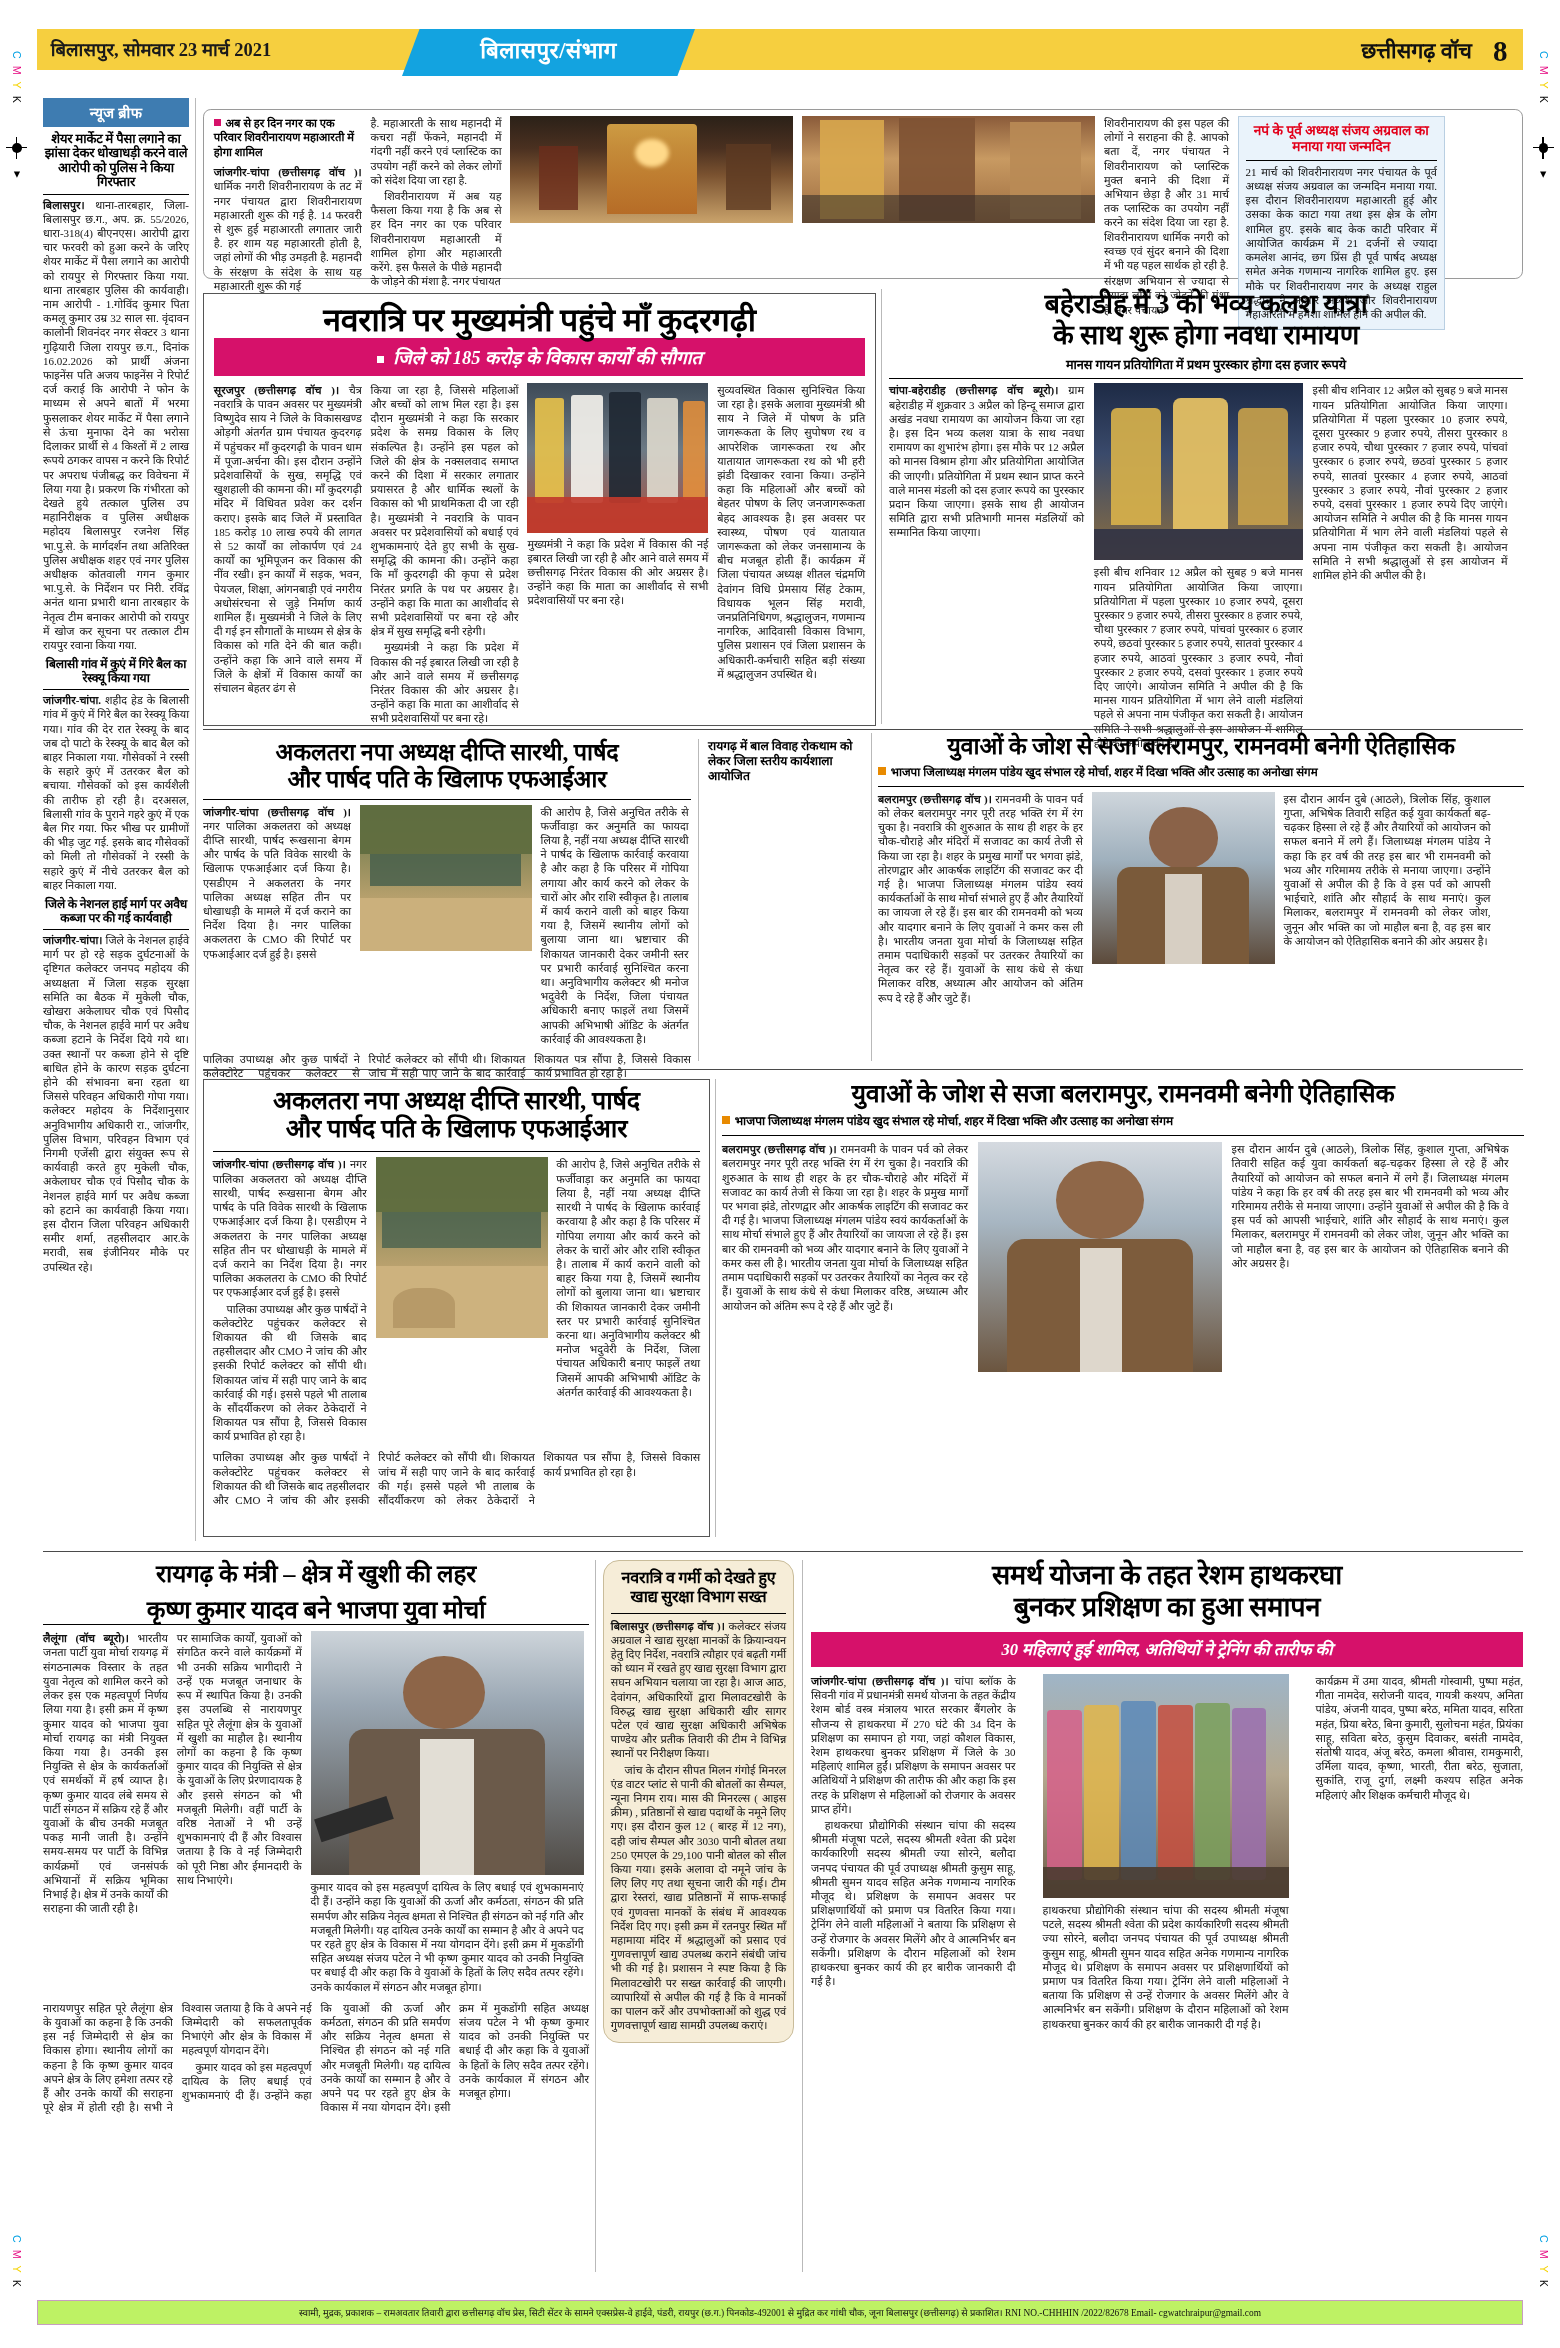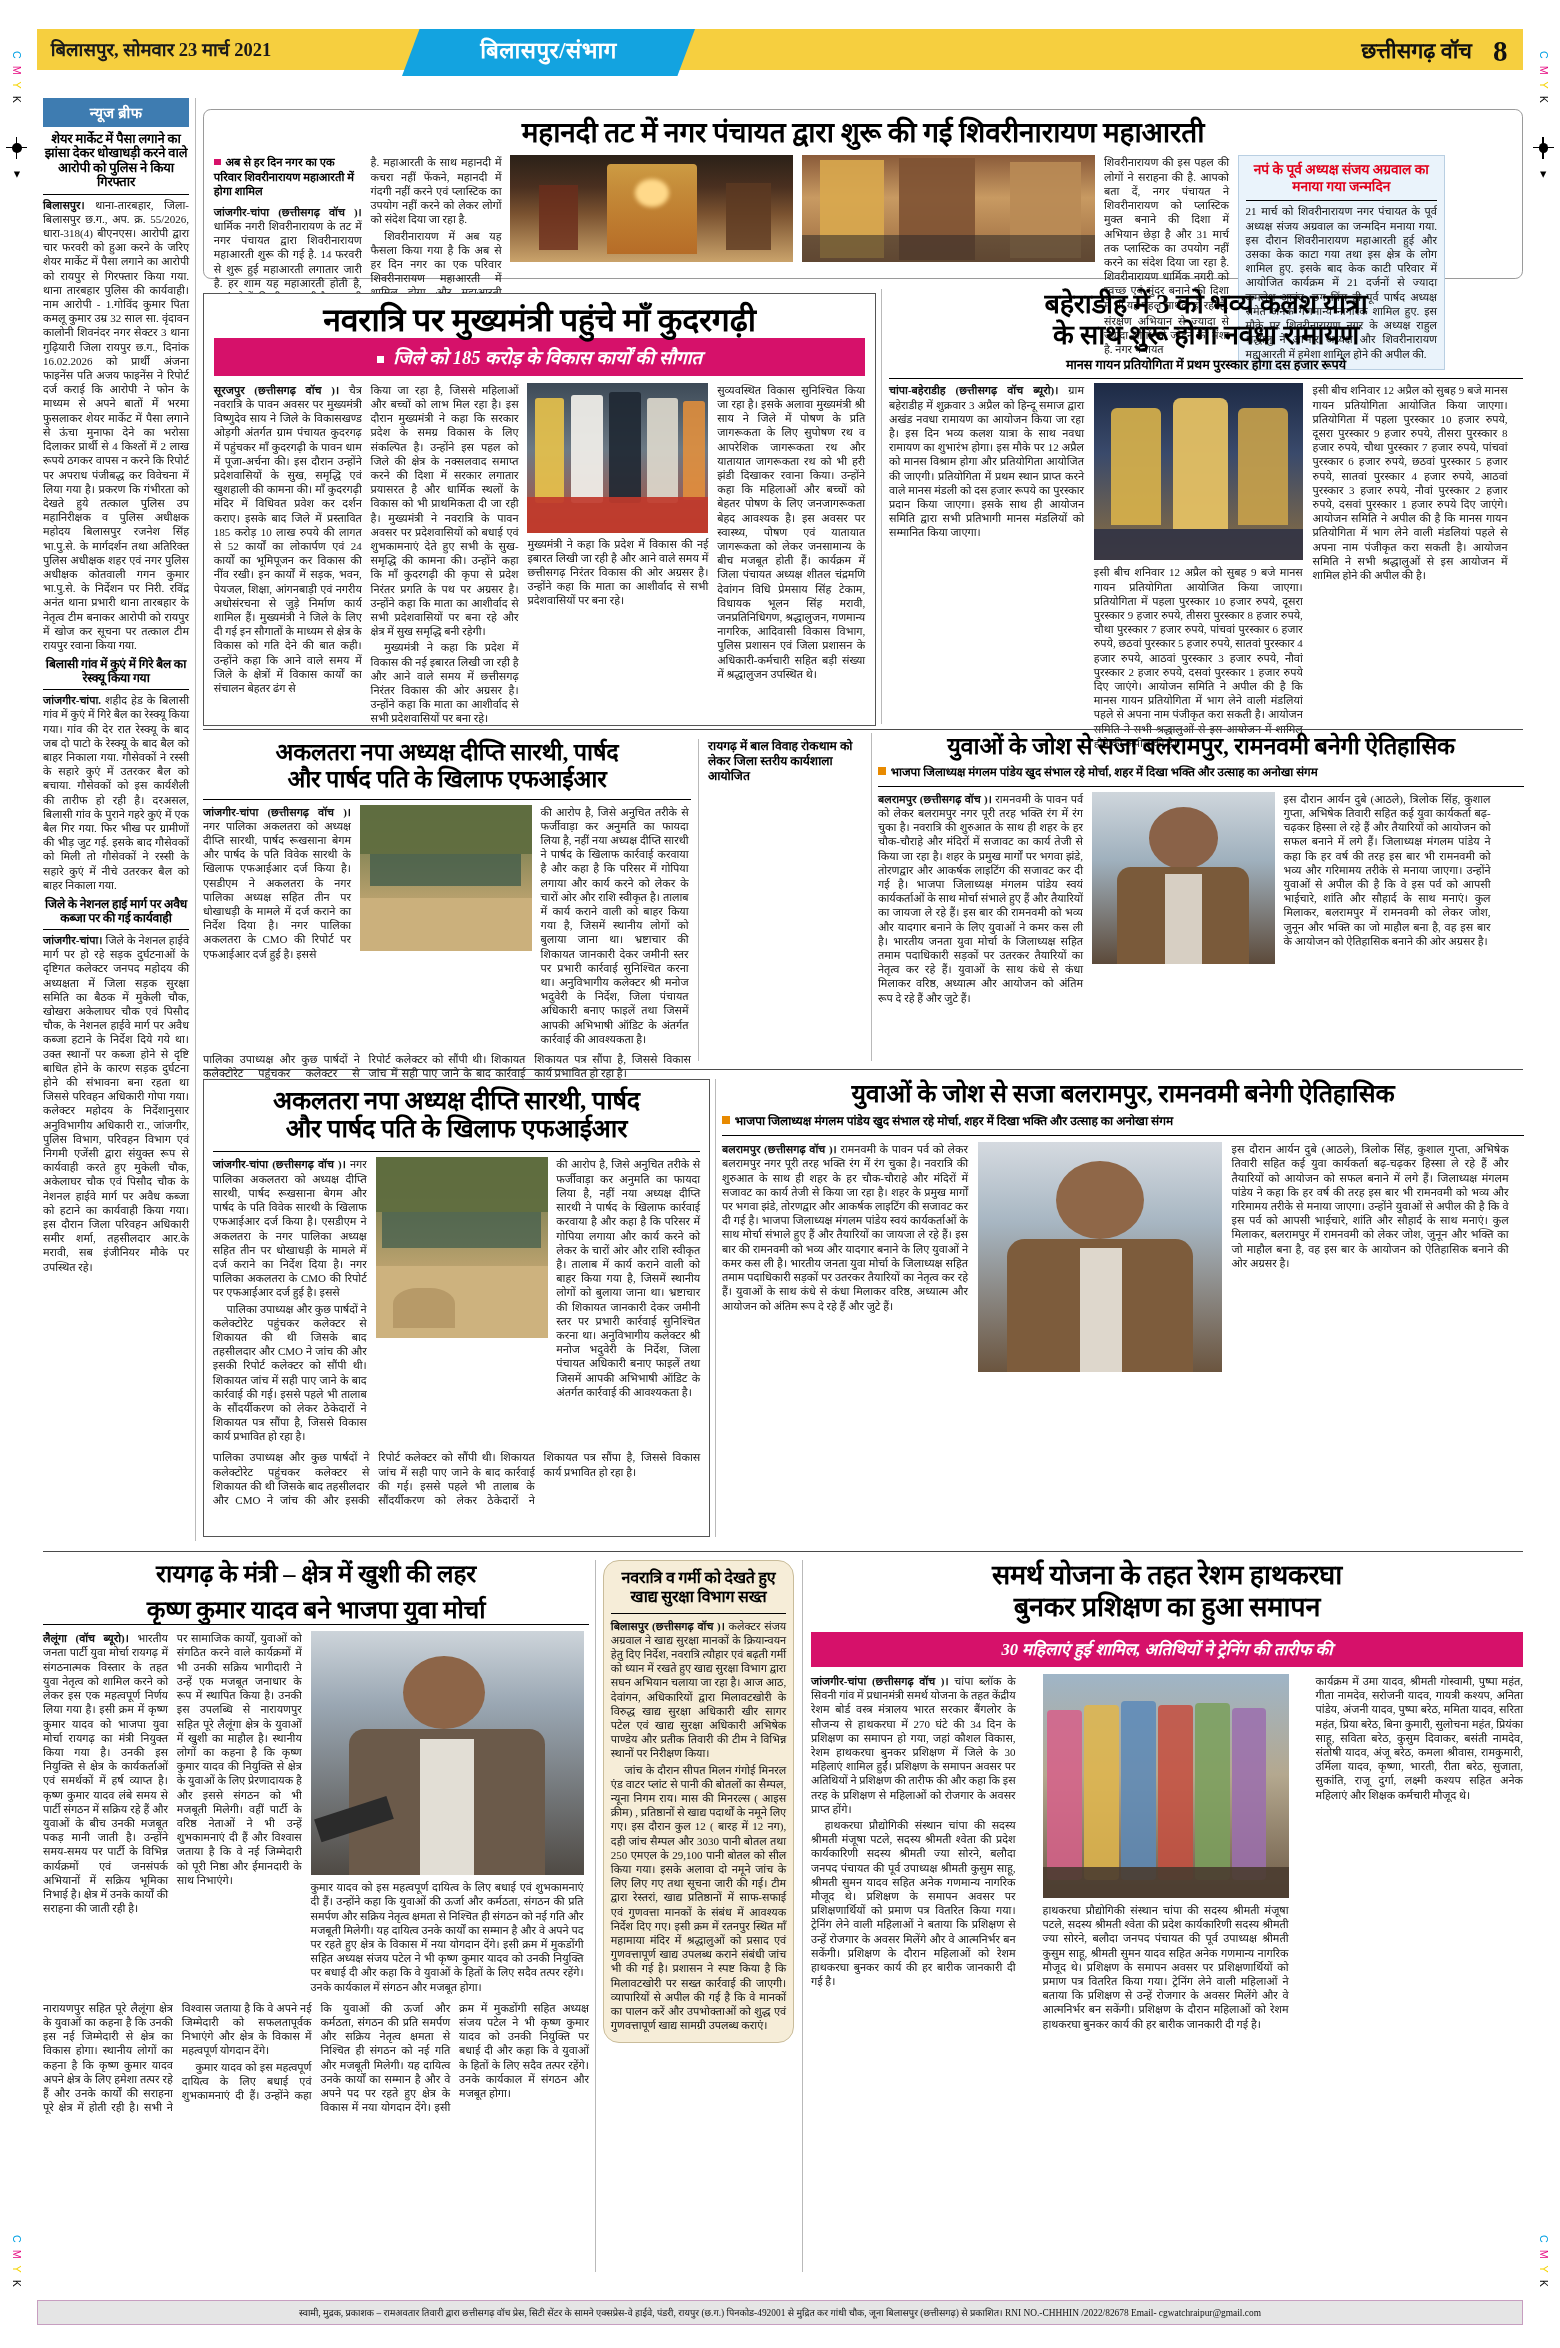--- a/index.html
+++ b/index.html
@@ -61,21 +61,21 @@
   .creambox{background:#f6edd8;border:1px solid #c9bc9a;box-sizing:border-box;}
   .bluebox{background:#eaf3fb;border:1px solid #b9cfe2;box-sizing:border-box;}
   .redhl{color:#e2001a;font-weight:bold;text-align:center;}
 
   .bullet{display:inline-block;width:6.8px;height:6.8px;background:#d6116a;margin-right:4.9px;
      vertical-align:1px;}
   .bullet-o{display:inline-block;width:7.8px;height:7.8px;background:#e88a00;margin-right:4.9px;
      vertical-align:1px;}
 
   .footer{position:absolute;left:37px;bottom:23.4px;width:1486px;border:1px solid #c79ec0;
-     background:#e5e5e5;box-sizing:border-box;text-align:center;font-size:9.4px;padding:4.9px 3.9px;
+     background:#bef264;box-sizing:border-box;text-align:center;font-size:9.4px;padding:4.9px 3.9px;
      color:#111;}
   .subhead{font-weight:bold;text-align:center;font-size:12.7px;line-height:1.2;}
 </style>
 </head>
 <body>
 
 <div class="page">
 
   <div class="cmyk cmyk-l">
     <span class="c">C</span>
@@ -147,21 +147,20 @@
       <div class="rule" style="margin:3.9px 0 2.9px"></div>
       <div class="col-body">
         <p class="noind"><span class="dateline">जांजगीर-चांपा।</span>
         <span>जिले के नेशनल हाईवे मार्ग पर हो रहे सड़क दुर्घटनाओं के दृष्टिगत कलेक्टर जनपद महोदय की अध्यक्षता में जिला सड़क सुरक्षा समिति का बैठक में मुकेली चौक, खोखरा अकेलाघर चौक एवं पिसौद चौक, के नेशनल हाईवे मार्ग पर अवैध कब्जा हटाने के निर्देश दिये गये था। उक्त स्थानों पर कब्जा होने से दृष्टि बाधित होने के कारण सड़क दुर्घटना होने की संभावना बना रहता था जिससे परिवहन अधिकारी गोपा गया। कलेक्टर महोदय के निर्देशानुसार अनुविभागीय अधिकारी रा., जांजगीर, पुलिस विभाग, परिवहन विभाग एवं निगमी एजेंसी द्वारा संयुक्त रूप से कार्यवाही करते हुए मुकेली चौक, अकेलाघर चौक एवं पिसौद चौक के नेशनल हाईवे मार्ग पर अवैध कब्जा को हटाने का कार्यवाही किया गया। इस दौरान जिला परिवहन अधिकारी समीर शर्मा, तहसीलदार आर.के मरावी, सब इंजीनियर मौके पर उपस्थित रहे।</span></p>
       </div>
     </div>
   </div>
   <div class="vline" style="left:195px;top:98px;height:1443px"></div>
 
   <div class="roundbox" style="position:absolute;left:203px;top:109px;width:1320px;height:170px;padding:5.9px 9.8px;">
-    <div class="hl" style="font-size:28px;line-height:1.1;margin:2px 0 6.8px">महानदी तट में नगर पंचायत द्वारा शुरू की गई शिवरीनारायण महाआरती</div>
 
     <div style="display:flex;gap:8.8px;">
       <div style="width:148px">
         <div style="font-size:11.3px;font-weight:bold;line-height:1.28;">
           <span class="bullet"></span><span>अब से हर दिन नगर का एक परिवार शिवरीनारायण महाआरती में होगा शामिल</span>
         </div>
         <div class="col-body" style="margin-top:5.9px">
           <p class="noind"><span class="dateline">जांजगीर-चांपा (छत्तीसगढ़ वॉच )।</span>
           <span>धार्मिक नगरी शिवरीनारायण के तट में नगर पंचायत द्वारा शिवरीनारायण महाआरती शुरू की गई है. 14 फरवरी से शुरू हुई महाआरती लगातार जारी है. हर शाम यह महाआरती होती है, जहां लोगों की भीड़ उमड़ती है. महानदी के संरक्षण के संदेश के साथ यह महाआरती शुरू की गई</span></p>
         </div>

